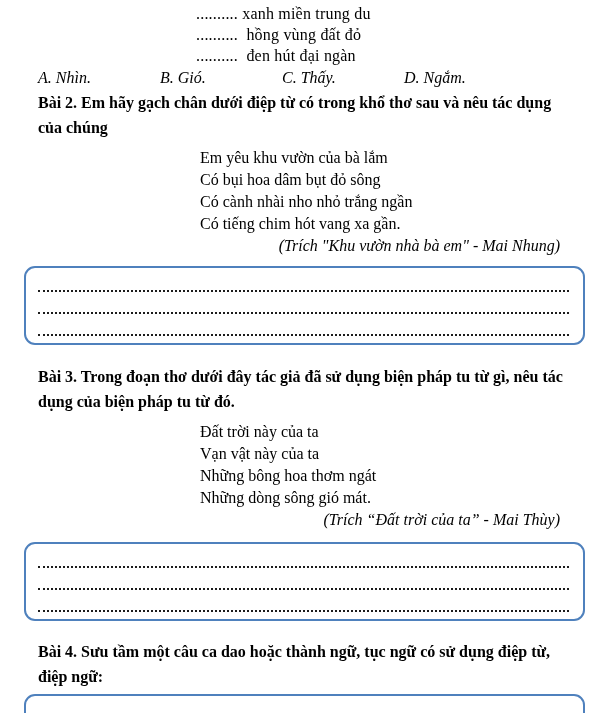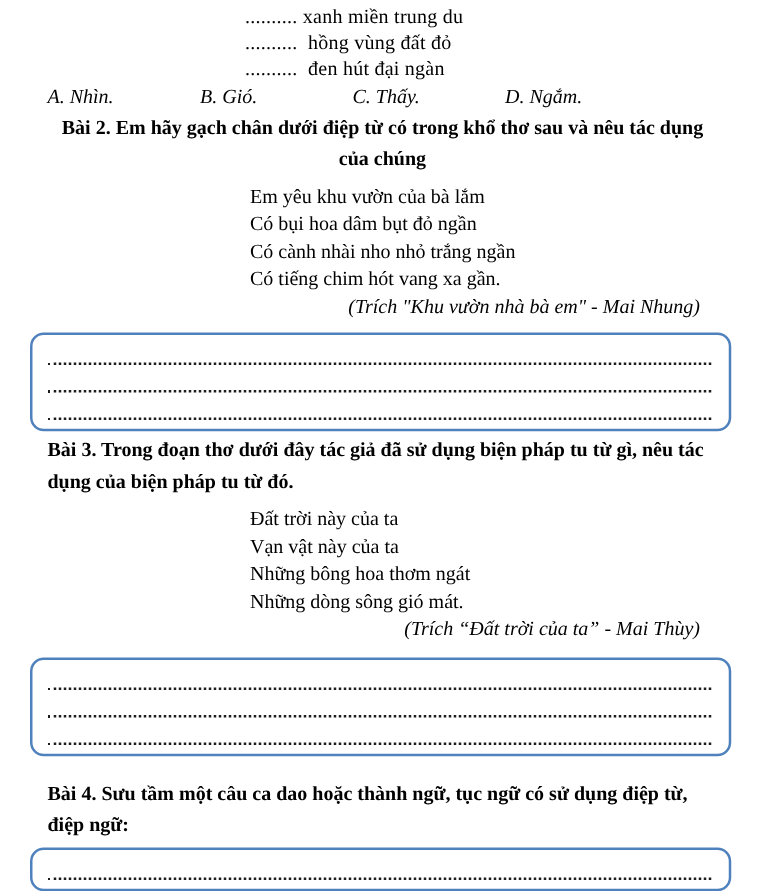--- a/index.html
+++ b/index.html
@@ -28,21 +28,21 @@
     font-style: italic;
   }
   .opt { width: 122px; }
 
   
   .heading {
     font-weight: bold;
     margin: 0 34px 0 38px;
     line-height: 25px;
   }
-  .h2 { margin-top: 1px; text-align: center; }
+  .h2 { margin-top: 1px; }
 
   
   .poem { margin-left: 200px; margin-top: 7px; font-family: Liberation Serif, serif; }
   .poem div { line-height: 22px; }
 
   .citation {
     font-style: italic;
     text-align: right;
     margin-right: 48px;
     margin-left: 38px;
@@ -55,21 +55,21 @@
     border: 2px solid #4f81bd;
     border-radius: 11px;
     padding: 2px 14px 7px 12px;
     background: #ffffff;
   }
   .dot-line {
     height: 22px;
     border-bottom: 2px dotted #1c1c1c;
   }
 
-  .sp-b3 { margin-top: 3px; }
+  .sp-b3 { margin-top: 19px; }
   .sp-b4 { margin-top: 18px; }
   .box2 { margin-top: 11px; }
   .box3 { margin-top: 5px; }
 </style>
 </head>
 <body>
 
 <div class="page">
 
   <div class="fill-line">.......... xanh miền trung du</div>
@@ -80,21 +80,21 @@
     <span class="opt">A. Nhìn.</span>
     <span class="opt">B. Gió.</span>
     <span class="opt">C. Thấy.</span>
     <span class="opt">D. Ngắm.</span>
   </div>
 
   <div class="heading h2">Bài 2. Em hãy gạch chân dưới điệp từ có trong khổ thơ sau và nêu tác dụng của chúng</div>
 
   <div class="poem">
     <div>Em yêu khu vườn của bà lắm</div>
-    <div>Có bụi hoa dâm bụt đỏ ngần</div>
+    <div>Có bụi hoa dâm bụt đỏ sông</div>
     <div>Có cành nhài nho nhỏ trắng ngần</div>
     <div>Có tiếng chim hót vang xa gần.</div>
   </div>
   <div class="citation">(Trích "Khu vườn nhà bà em" - Mai Nhung)</div>
 
   <div class="answer-box">
     <div class="dot-line"></div>
     <div class="dot-line"></div>
     <div class="dot-line"></div>
   </div>

